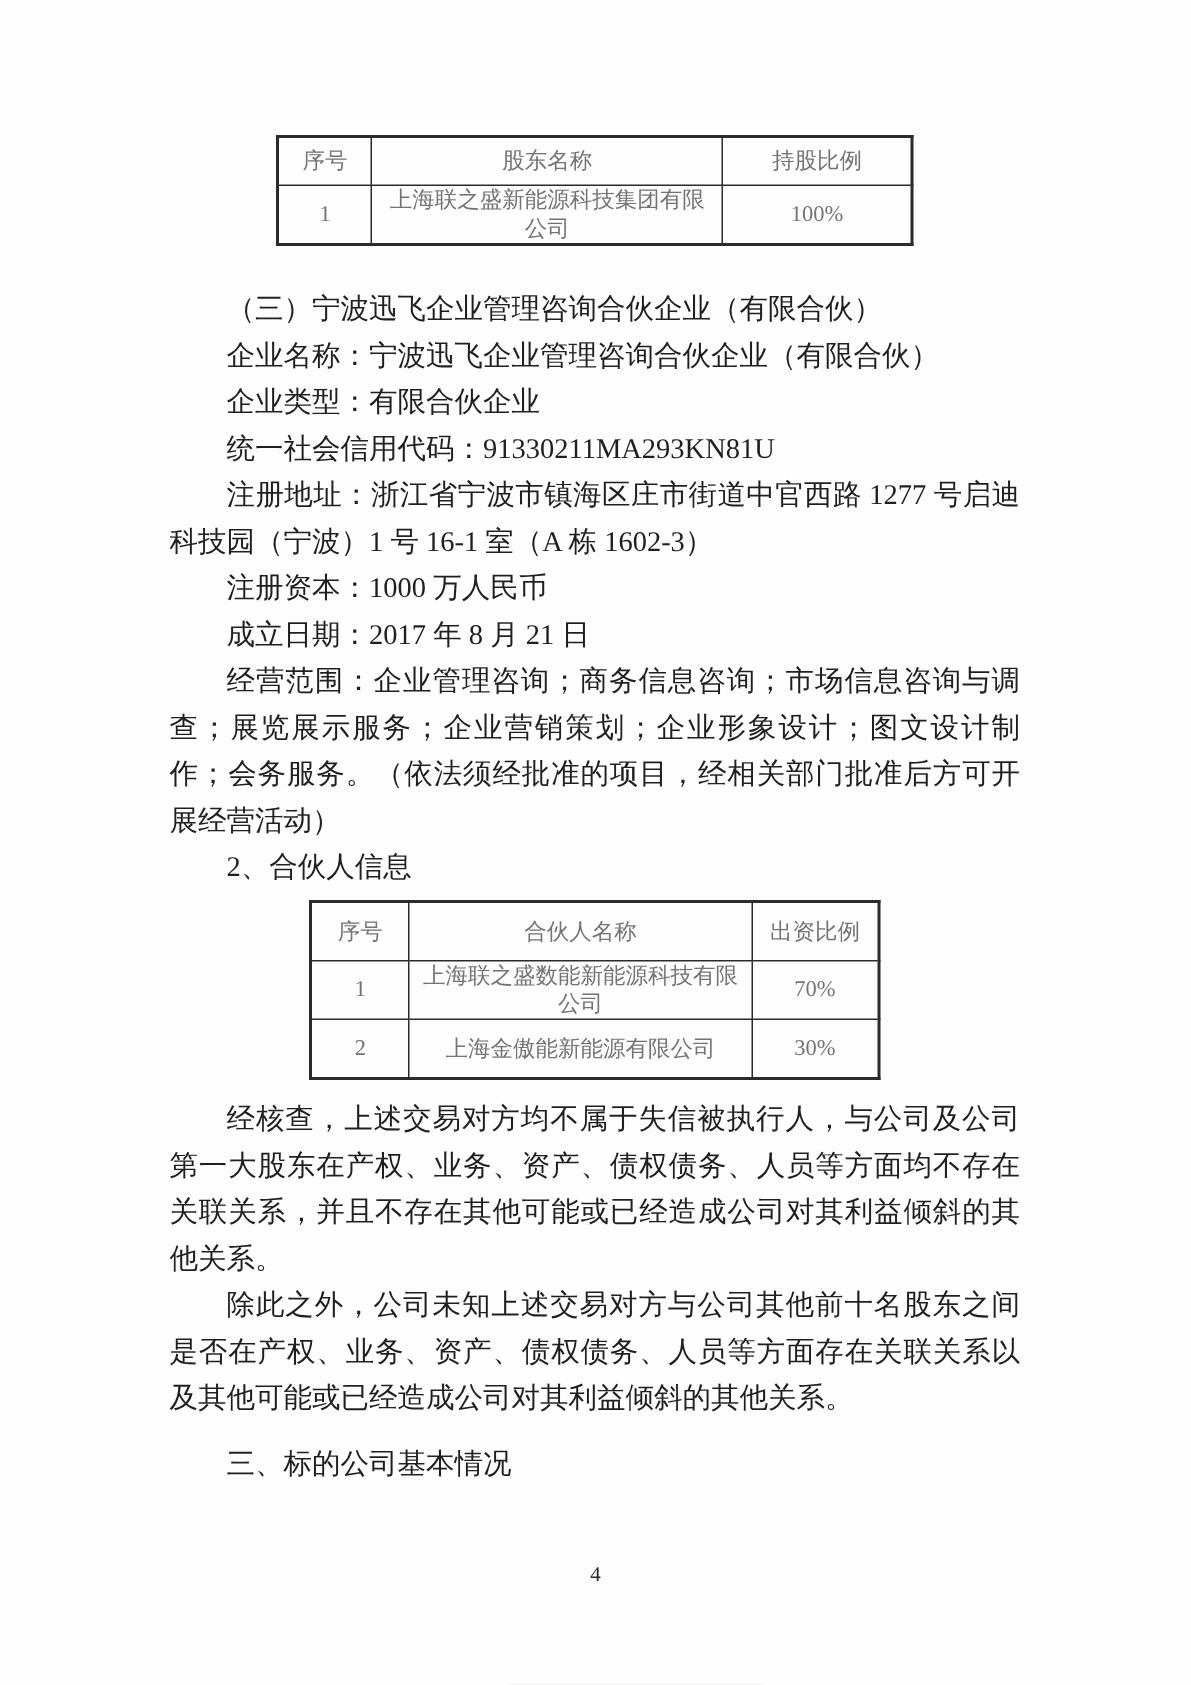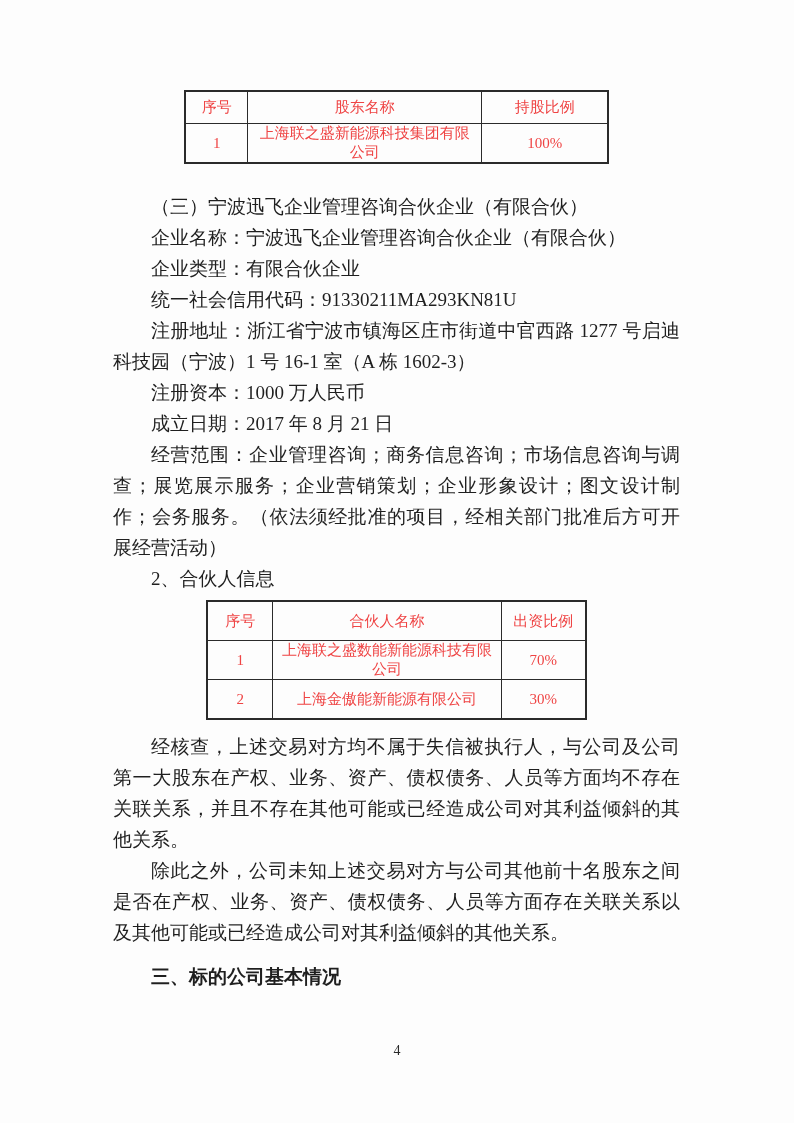--- a/index.html
+++ b/index.html
@@ -14,21 +14,21 @@
     background: #fdfdfd;
     color: #1c1c1c;
     overflow: hidden;
   }
   .content { padding: 90px 114px 0 113px; }
 
   .doc-table {
     border-collapse: collapse;
     margin: 0 auto;
     font-size: 15px;
-    color: #ef4444;
+    color: #737373;
     border: 2px solid #2b2b2b;
   }
   .doc-table th, .doc-table td {
     border: 1px solid #2b2b2b;
     text-align: center;
     vertical-align: middle;
     font-weight: normal;
     padding: 0 6px;
   }
   .table1 { width: 425px; }
@@ -47,21 +47,21 @@
   .line, .para {
     margin: 0;
     font-size: 19px;
     line-height: 31px;
     text-indent: 2em;
     text-align: justify;
     color: #1f1f1f;
   }
   .sec-title { margin-top: 27px; }
   .after-table { margin-top: 11px; }
-  .heading-bold { font-weight: bold; margin-top: 13px; }
+  .heading-bold { font-weight: normal; margin-top: 13px; }
   .page-number {
     position: absolute;
     left: 0; right: 0; top: 1043px;
     text-align: center;
     font-size: 14px;
     color: #2a2a2a;
   }
 </style>
 </head>
 <body>

